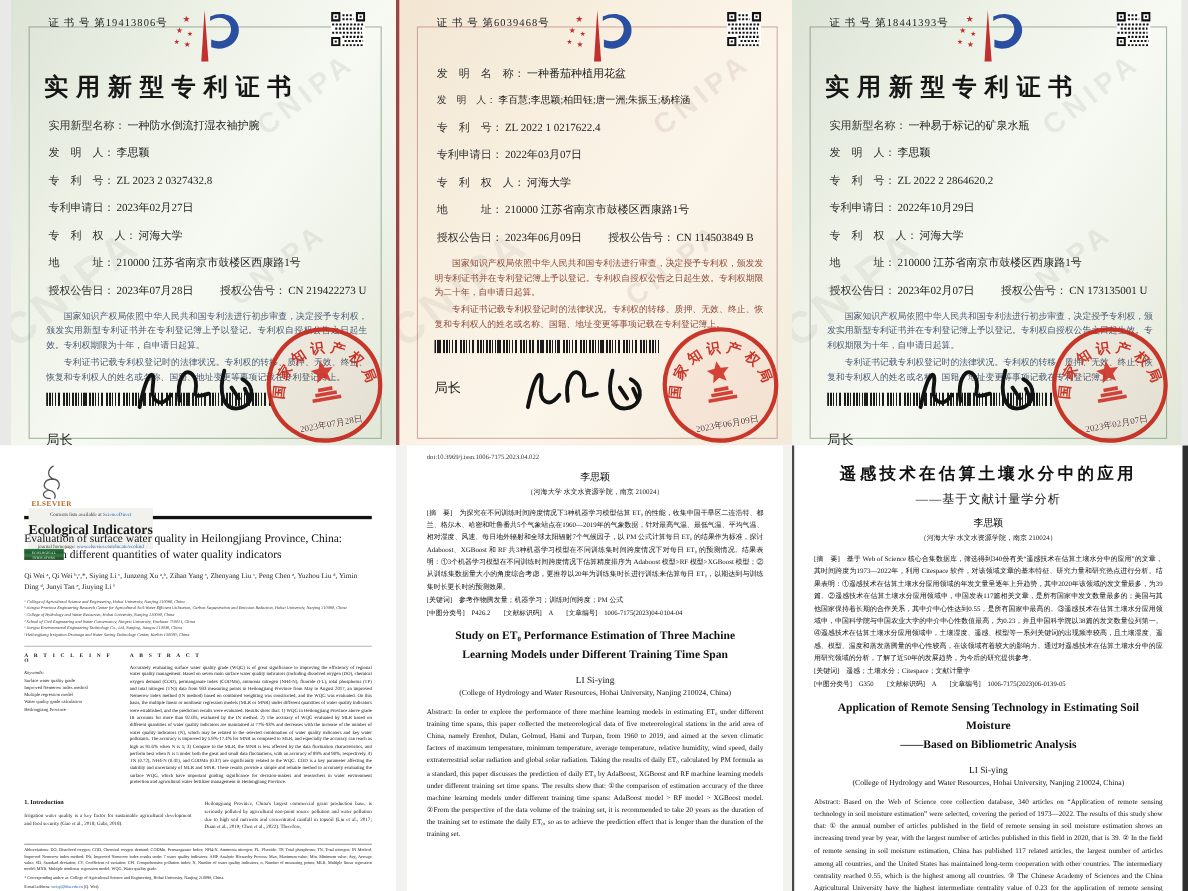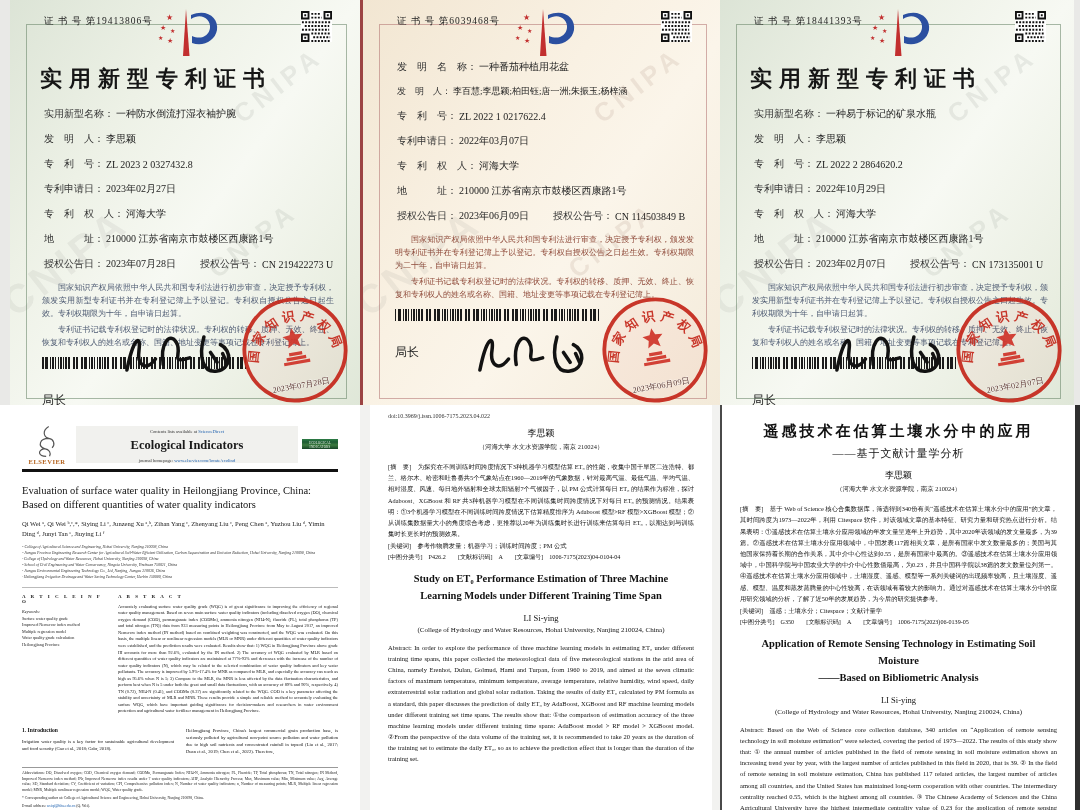--- a/index.html
+++ b/index.html
@@ -38,21 +38,21 @@
   .wm.w2{top:225px;right:55px;}
   .wm.w3{bottom:120px;left:-18px;font-size:40px;color:rgba(90,95,90,.08);}
 
   
   .paper{background:#fff;color:#111;}
   .p2{border-left:10px solid #f2f2f0;border-right:8px solid #f2f2f0;}
   .p3{border-left:2px solid #4a4a4a;border-right:5px solid #2f2f2f;}
 
   
   .p1{padding:16px 22px 0 22px;}
-  .ej-band{display:flex;align-items:center;height:46px;}
+  .ej-band{display:flex;align-items:flex-start;height:46px;flex-direction:column;}
   .elsevier{width:50px;display:flex;flex-direction:column;align-items:center;justify-content:flex-end;}
   .els-word{font-size:6.5px;letter-spacing:.5px;color:#b4631e;font-weight:bold;}
   .ej-center{flex:1;background:#f1f1ee;margin:0 4px;text-align:center;padding-top:3px;}
   .ej-contents{font-size:4.6px;color:#333;}
   .ej-title{font-size:12.5px;font-weight:bold;color:#1a1a1a;margin:4px 0 5px;}
   .ej-home{font-size:4.6px;color:#333;}
   .blue{color:#1b5fae;}
   .cover{width:36px;background:linear-gradient(180deg,#2e7d46 0%,#1d5a33 30%,#3b7a3f 60%,#174427 100%);position:relative;}
   .cover-top{font-size:3px;color:#eaf4ea;text-align:center;padding-top:2px;letter-spacing:.3px;}
   .rule{height:2.5px;background:#111;margin-top:2px;}

